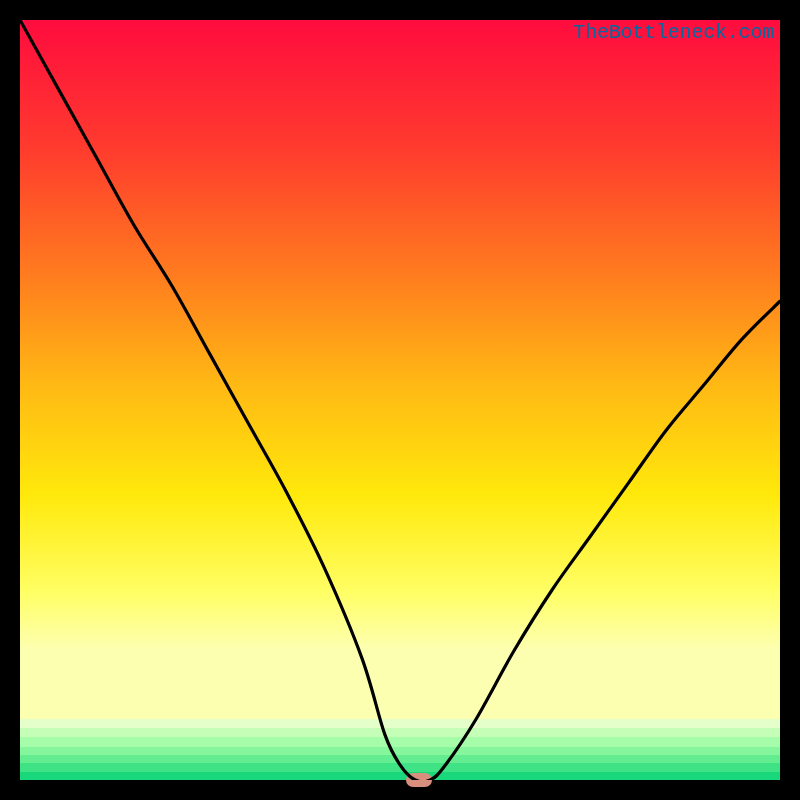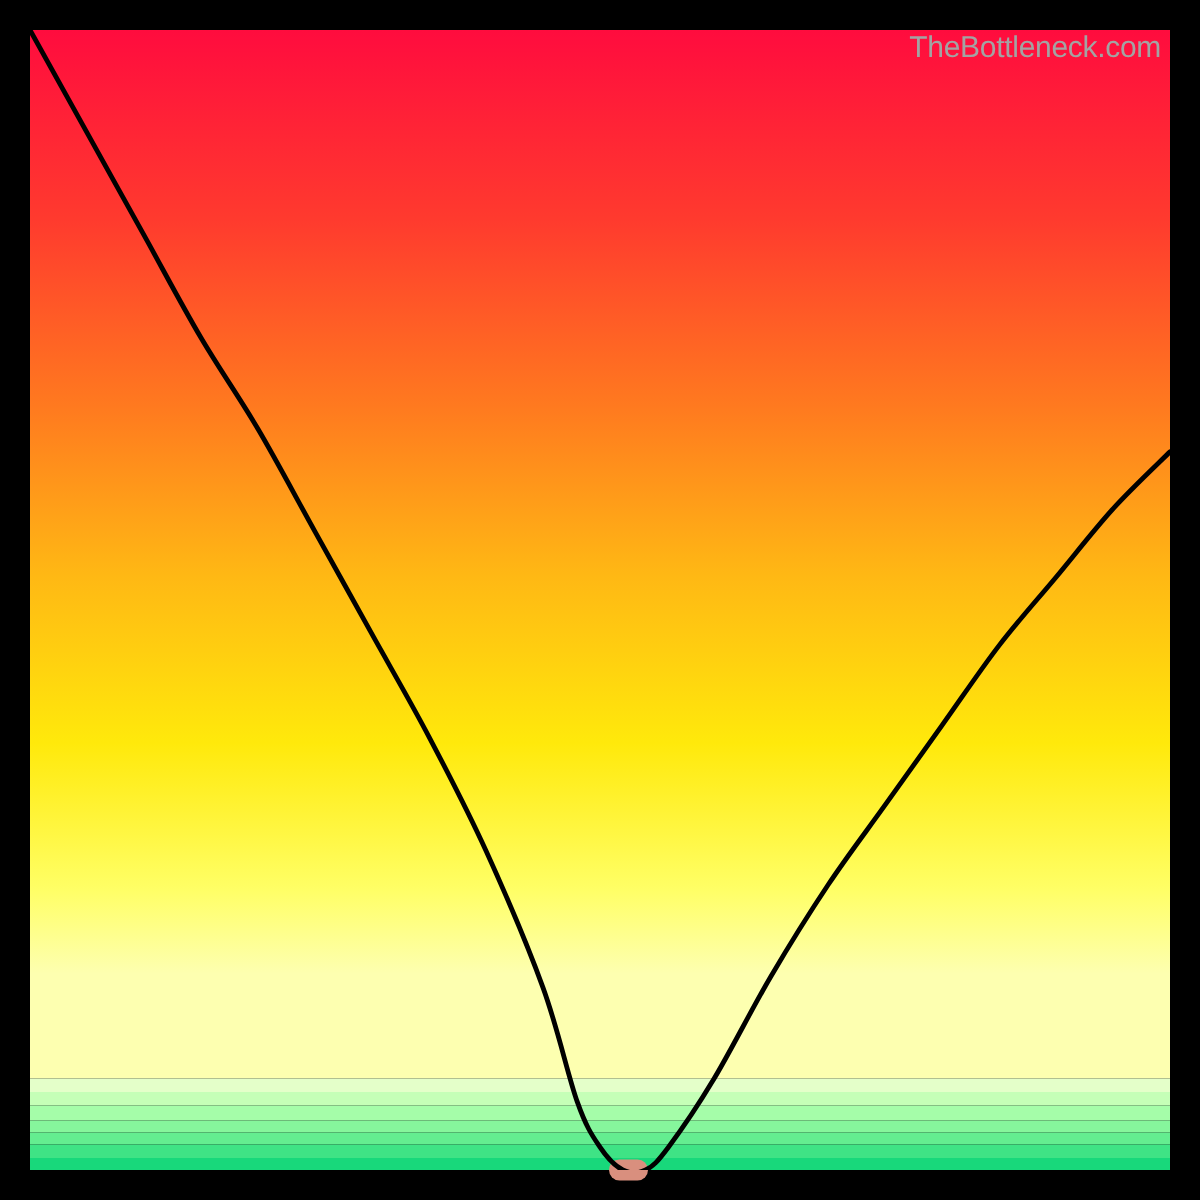--- a/index.html
+++ b/index.html
@@ -24,23 +24,23 @@
     overflow: hidden;
   }
   .gradient-bg {
     position: absolute;
     left: 0; right: 0; top: 0; bottom: 0;
   }
   .attribution {
     position: absolute;
     top: 1px;
     right: 6px;
-    font-family: Liberation Sans, sans-serif;
+    font-family: Liberation Mono, monospace;
     font-size: 20px;
-    color: #a3a3a3;
+    color: #0369a1;
     letter-spacing: -0.2px;
     z-index: 5;
   }
   .marker {
     position: absolute;
     width: 26px;
     height: 14px;
     background: #d98f7e;
     border-radius: 8px;
     transform: translate(-50%, -50%);

